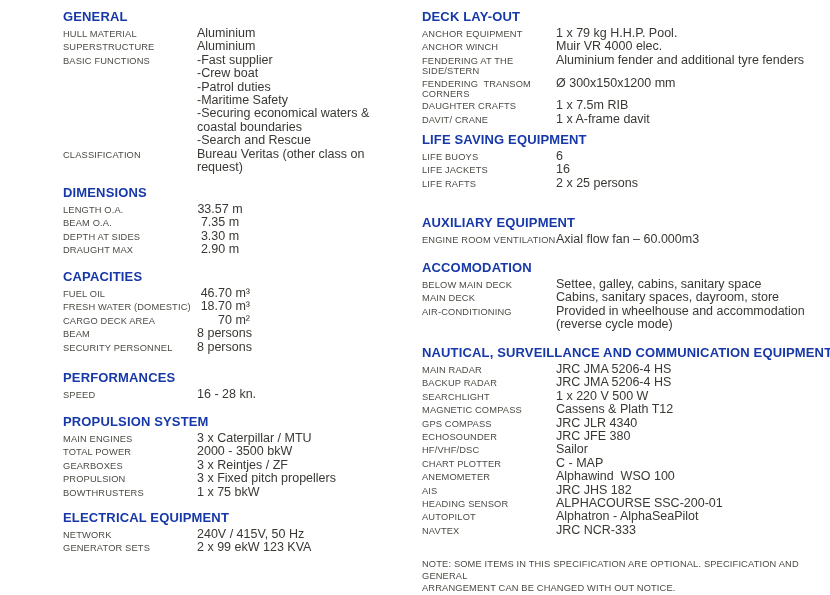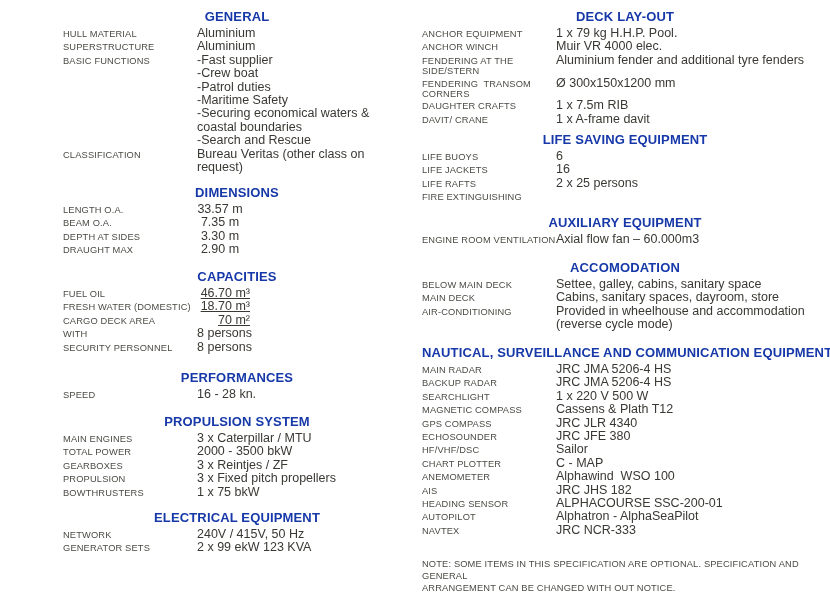--- a/index.html
+++ b/index.html
@@ -21,40 +21,39 @@
   .sec-left  { left: 63px;  width: 348px; }
   .sec-right { left: 422px; width: 406px; }
   .sec-title {
     margin: 0 0 3px 0;
     font-size: 13px;
     line-height: 14px;
     font-weight: bold;
     color: var(--blue);
     letter-spacing: 0.15px;
     white-space: nowrap;
-    text-align: center;
   }
   .row { display: flex; align-items: flex-start; min-height: 13.4px; }
   .lbl {
     flex: 0 0 134px;
     padding-top: 2px;
     font-size: 9.3px;
     line-height: 10.4px;
     letter-spacing: 0.15px;
     color: var(--label);
     white-space: pre-wrap;
   }
   .val {
     font-size: 12.5px;
     line-height: 13.4px;
     color: var(--value);
     white-space: pre-wrap;
   }
   .val.num-d { flex: 0 0 46px; text-align: center; }
-  .val.num-c { flex: 0 0 53px; text-align: right; text-decoration: underline; }
+  .val.num-c { flex: 0 0 53px; text-align: right; }
   .note {
     position: absolute;
     left: 422px;
     top: 558px;
     width: 392px;
     font-size: 9.3px;
     line-height: 12px;
     letter-spacing: 0.15px;
     color: var(--label);
     white-space: pre-wrap;
@@ -120,21 +119,21 @@
     </div>
     <div class="row">
       <span class="lbl">FRESH WATER (DOMESTIC)</span>
       <span class="val num-c">18.70 m³</span>
     </div>
     <div class="row">
       <span class="lbl">CARGO DECK AREA</span>
       <span class="val num-c">70 m²</span>
     </div>
     <div class="row">
-      <span class="lbl">WITH</span>
+      <span class="lbl">BEAM</span>
       <span class="val">8 persons</span>
     </div>
     <div class="row">
       <span class="lbl">SECURITY PERSONNEL</span>
       <span class="val">8 persons</span>
     </div>
   </div>
 
   <div class="section sec-left" style="top:371px">
     <h2 class="sec-title">PERFORMANCES</h2>
@@ -217,24 +216,20 @@
       <span class="val">6</span>
     </div>
     <div class="row">
       <span class="lbl">LIFE JACKETS</span>
       <span class="val">16</span>
     </div>
     <div class="row">
       <span class="lbl">LIFE RAFTS</span>
       <span class="val">2 x 25 persons</span>
     </div>
-    <div class="row">
-      <span class="lbl">FIRE EXTINGUISHING</span>
-      <span class="val"></span>
-    </div>
   </div>
 
   <div class="section sec-right" style="top:216px">
     <h2 class="sec-title">AUXILIARY EQUIPMENT</h2>
     <div class="row">
       <span class="lbl">ENGINE ROOM VENTILATION</span>
       <span class="val">Axial flow fan – 60.000m3</span>
     </div>
   </div>
 

